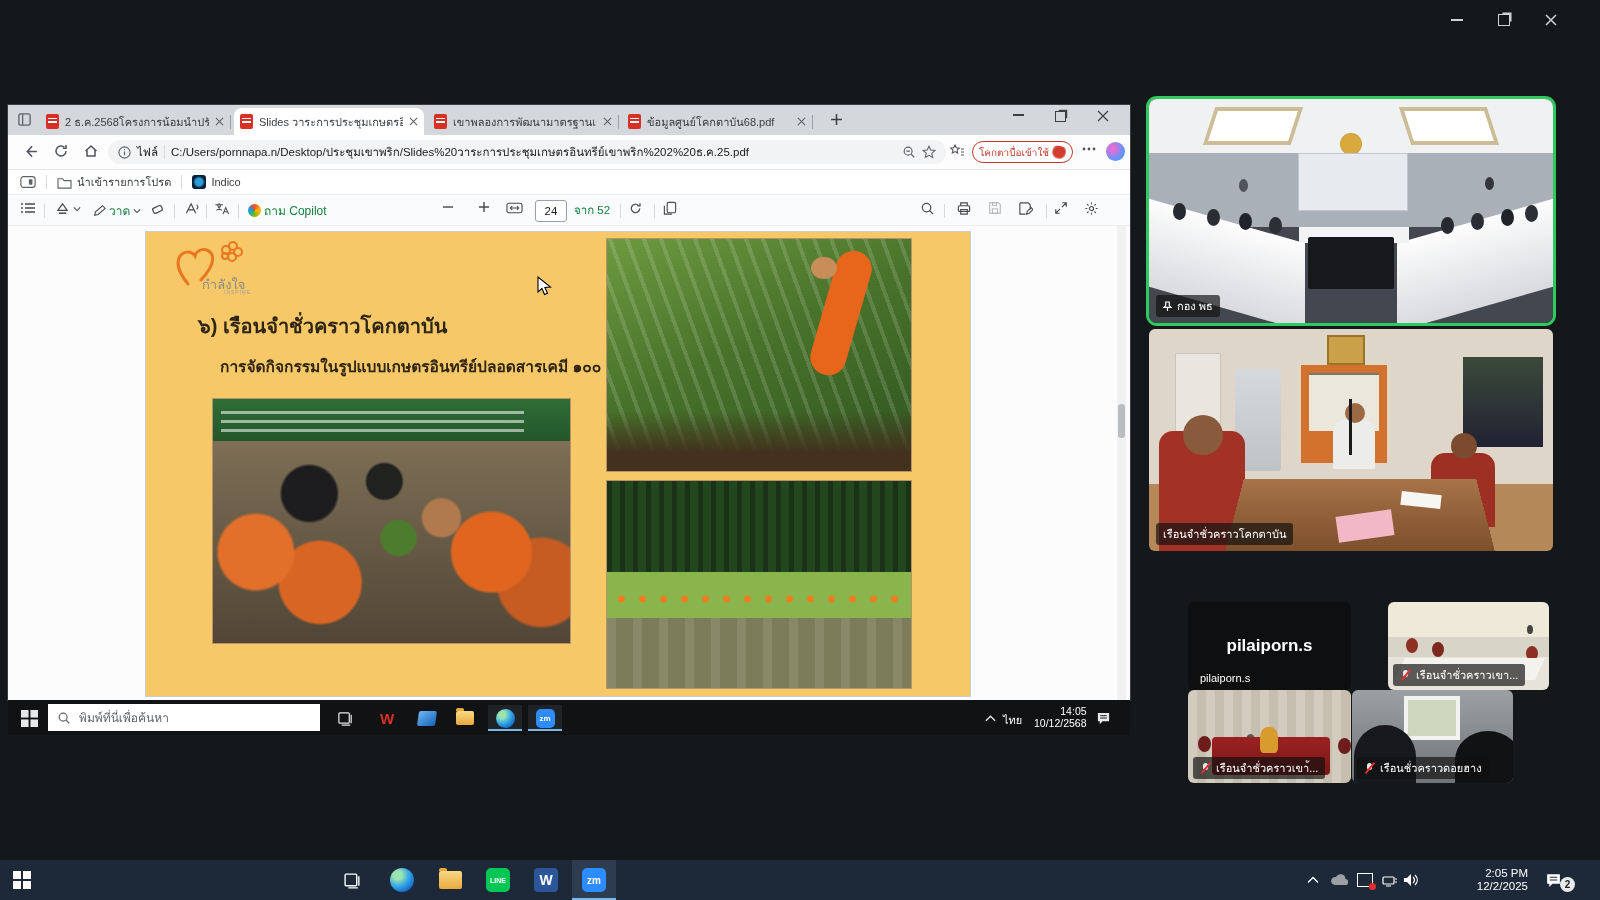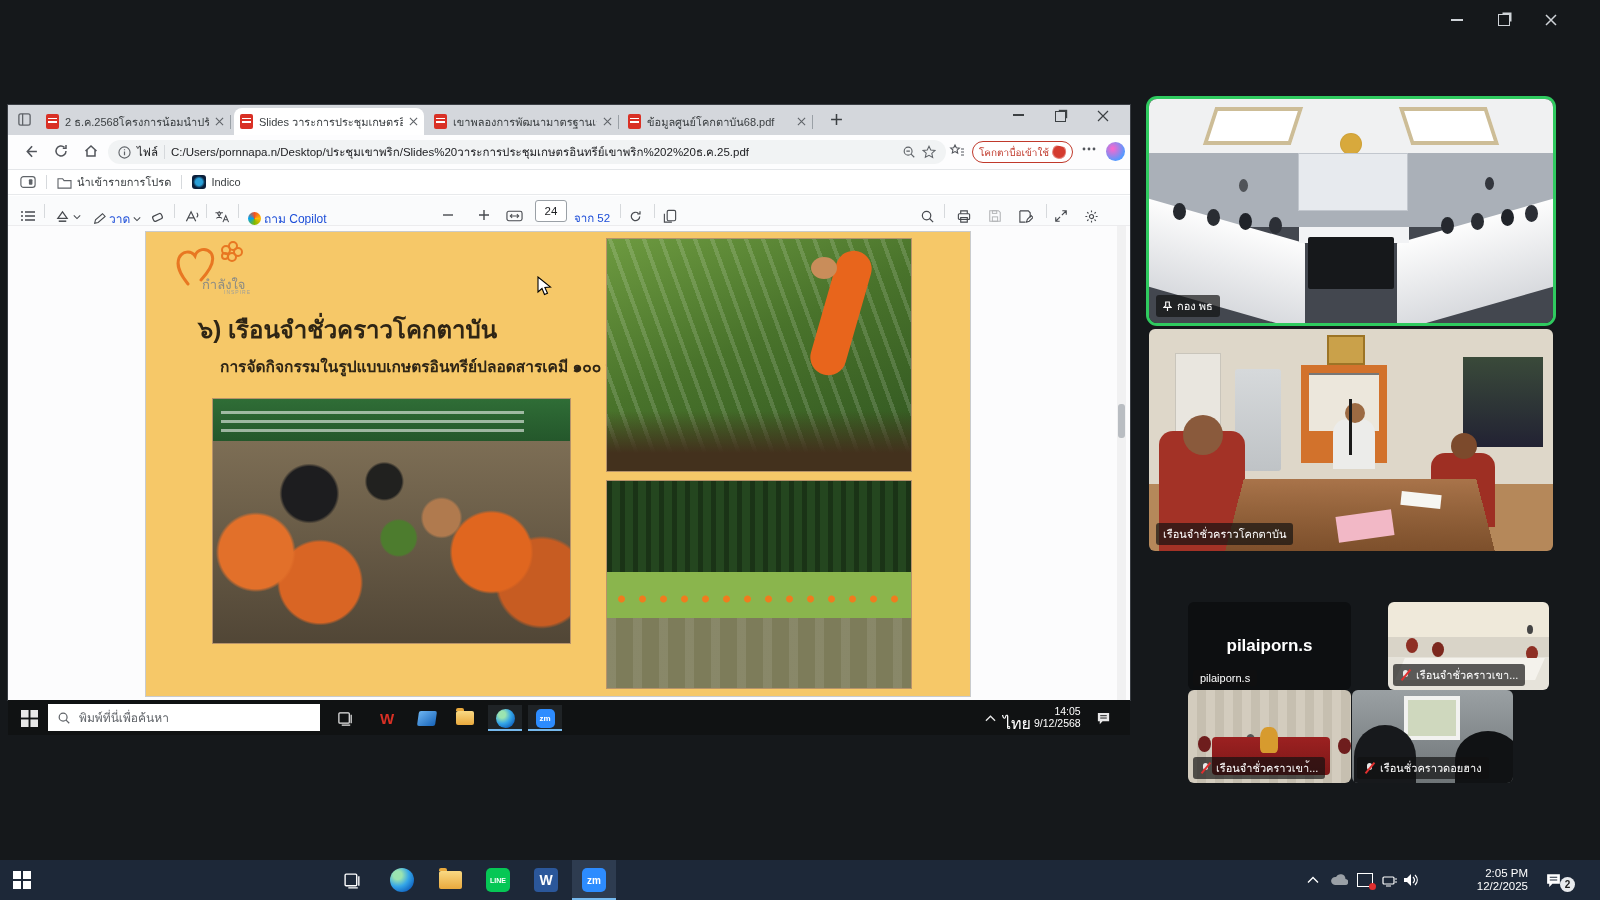--- a/index.html
+++ b/index.html
@@ -21,29 +21,29 @@
   .navic{position:absolute;top:8px;color:#53565c}
   .urlpill{position:absolute;left:100px;top:5px;width:838px;height:24px;background:#f1f3f4;border-radius:12px;display:flex;align-items:center;padding:0 10px;box-sizing:border-box;color:#202124;font-size:11.5px;gap:6px}
   .urlpill .url{flex:1;white-space:nowrap;overflow:hidden}
   .signin{position:absolute;left:964px;top:6px;height:20px;padding:0 6px;border:1.6px solid #c0392b;border-radius:11px;color:#c0392b;font-size:10px;display:flex;align-items:center;gap:3px;background:#fff}
   .stamp{width:14px;height:13px;background:radial-gradient(circle at 50% 45%,#d43b2f 0 55%,rgba(212,59,47,.45) 70%,transparent 75%);transform:rotate(12deg)}
   .favbar{position:absolute;left:0;top:65px;width:100%;height:25px;background:#fff;border-bottom:1px solid #e8eaec;display:flex;align-items:center;font-size:11px;color:#3c4043;gap:10px;padding-left:12px;box-sizing:border-box}
   .vdiv{width:1px;height:14px;background:#d6d9dc}
   .favitem{display:flex;align-items:center;gap:5px}
   .indicoicon{width:14px;height:14px;border-radius:3px;background:radial-gradient(circle at 50% 50%,#2aa0d8 0 35%,#0b1f3a 60%)}
   .pdfbar{position:absolute;left:0;top:91px;width:100%;height:29px;background:#fafbfc;border-bottom:1px solid #dcdfe3;color:#474a4f;font-size:12px}
-  .tbi{position:absolute;top:13px;display:flex;align-items:center;gap:3px;color:#1d4ed8}
+  .tbi{position:absolute;top:5px;display:flex;align-items:center;gap:3px;color:#15803d}
   .pagebox{position:absolute;left:527px;top:4px;width:30px;height:20px;border:1px solid #9aa0a6;border-radius:3px;background:#fff;text-align:center;font-size:11.5px;line-height:20px;color:#202124}
   .chev{width:8px;height:8px}
   
   .pdfarea{position:absolute;left:0;top:120px;width:100%;height:475px;background:#fcfcfd;border-top:1px solid #ececee}
   .scrollbar{position:absolute;right:4px;top:0;width:9px;height:475px;background:#f1f1f2}
   .thumb{position:absolute;left:1px;top:178px;width:7px;height:34px;background:#b9bdc2;border-radius:3px}
   .slide{position:absolute;left:138px;top:6px;width:824px;height:464px;background:#f6c868;box-shadow:0 0 0 1px #c9cbcd}
-  .slide-title{position:absolute;left:52px;top:78px;font-size:24px;font-weight:bold;color:#2e2515}
+  .slide-title{position:absolute;left:52px;top:78px;font-size:20px;font-weight:bold;color:#2e2515}
   .slide-sub{position:absolute;left:74px;top:122px;font-size:15.5px;font-weight:bold;color:#2e2515}
   .logo{position:absolute;left:28px;top:8px;width:90px;height:64px}
   .logo .t1{position:absolute;left:28px;top:34px;font-size:13px;color:#8b8b84}
   .logo .t2{position:absolute;left:50px;top:49px;font-size:5px;color:#a0a098;letter-spacing:1px}
   .photo{position:absolute;overflow:hidden;box-shadow:0 0 0 1px #b7936a}
   
   .p1{background:linear-gradient(#8a7a5e,#5d5141)}
   .p1 .banner{position:absolute;left:0;top:0;width:100%;height:42px;background:linear-gradient(#2f6d36,#24572b);border-bottom:1px solid #1c4321}
   .p1 .banner:after{content:"";position:absolute;left:8px;top:7px;width:85%;height:26px;background:repeating-linear-gradient(0deg,rgba(255,255,255,.55) 0 3px,transparent 3px 9px)}
   .p1 .ppl{position:absolute;left:0;top:42px;width:100%;height:202px;
@@ -121,21 +121,21 @@
   .s5 .m1{position:absolute;left:2px;bottom:-6px;width:62px;height:64px;background:#17191c;border-radius:50% 50% 0 0}
   .s5 .m2{position:absolute;right:-8px;bottom:-6px;width:66px;height:58px;background:#101214;border-radius:50% 50% 0 0}
   .micmute{position:relative;width:11px;height:12px;flex:0 0 auto}
   .micmute .body{position:absolute;left:3px;top:1px;width:5px;height:7px;border-radius:3px;background:#e8e8e8}
   .micmute .slash{position:absolute;left:5px;top:-1px;width:2px;height:14px;background:#e02f2f;transform:rotate(40deg)}
   
   .ltb{position:absolute;left:0;top:860px;width:1600px;height:40px;background:#1d2838;color:#fff}
   .ltb .search{position:absolute;left:48px;top:0;width:282px;height:40px;background:#fff;display:flex;align-items:center;gap:10px;padding:0 12px;box-sizing:border-box;color:#444;font-size:13px;border:1px solid #8a8f98}
   .ltbicon{position:absolute;top:0;width:44px;height:40px;display:flex;align-items:center;justify-content:center}
   .ltbicon.open{background:#2e3c50;box-shadow:inset 0 -2px 0 #76b9ed}
-  .tray{font-size:16px;color:#fff}
+  .tray{font-size:11px;color:#fff}
   .clock1{position:absolute;top:7px;font-size:11.5px;line-height:13px;text-align:right;color:#fff}
   .badge{position:absolute;left:1560px;top:877px;width:15px;height:15px;border-radius:50%;background:#e8eaed;color:#1b1b1b;font-size:10px;font-weight:bold;display:flex;align-items:center;justify-content:center}
   .cursor{position:absolute;left:537px;top:276px;z-index:50}
 </style>
 </head>
 <body>
 
 <div class="outctl" style="left:1438px">
     <span style="width:12px;height:2px;background:#cfd3d8;display:block"></span>
   </div>
@@ -496,21 +496,21 @@
       <span class="zmicon">zm</span>
     </div>
   <div class="tbicon" style="left:965px">
       <svg width="11" height="7" viewBox="0 0 12 7">
         <path d="M1 6l5-5 5 5" fill="none" stroke="#e8e8e8" stroke-width="1.4"></path>
       </svg>
     </div>
   <div class="abs tray" style="left:995px;top:11px">ไทย</div>
   <div class="abs clock2" style="left:1026px;top:5px">
     <div>14:05</div>
-    <div>9/12/2568</div>
+    <div>10/12/2568</div>
   </div>
   <div class="tbicon" style="left:1078px">
       <svg width="15" height="15" viewBox="0 0 16 16">
         <path d="M2 2h12v9H7l-3 3v-3H2z" fill="#e8e8e8"></path>
         <path d="M4.5 5h7M4.5 7.5h7" stroke="#101213" stroke-width="1"></path>
       </svg>
     </div>
 </div>
 
 <div class="tile speaking s1" style="left:1149px;top:99px;width:404px;height:224px">

